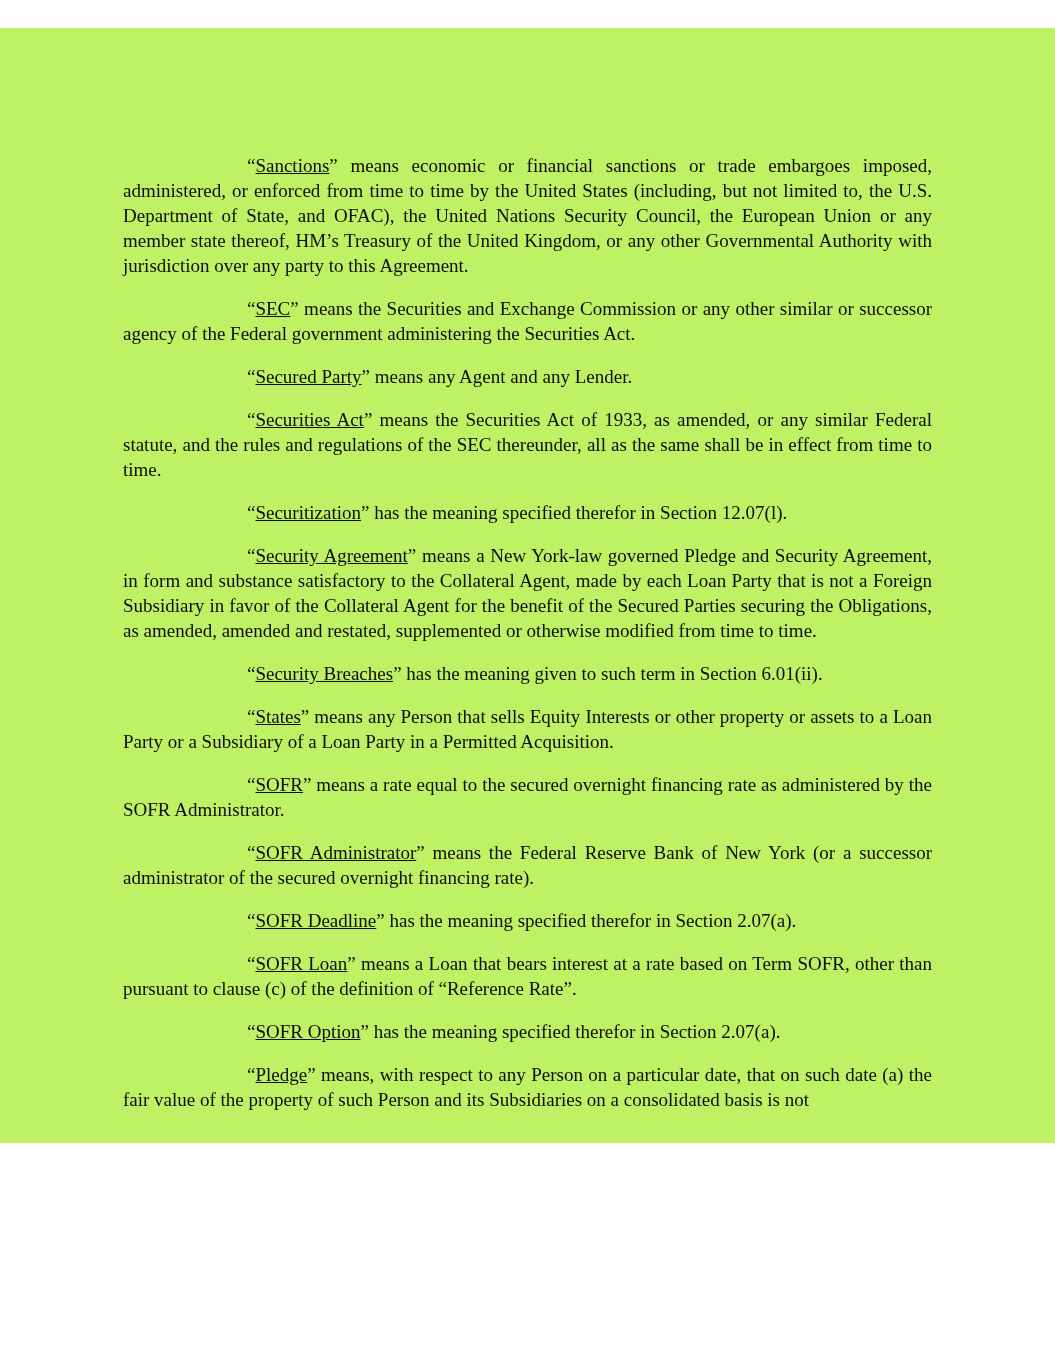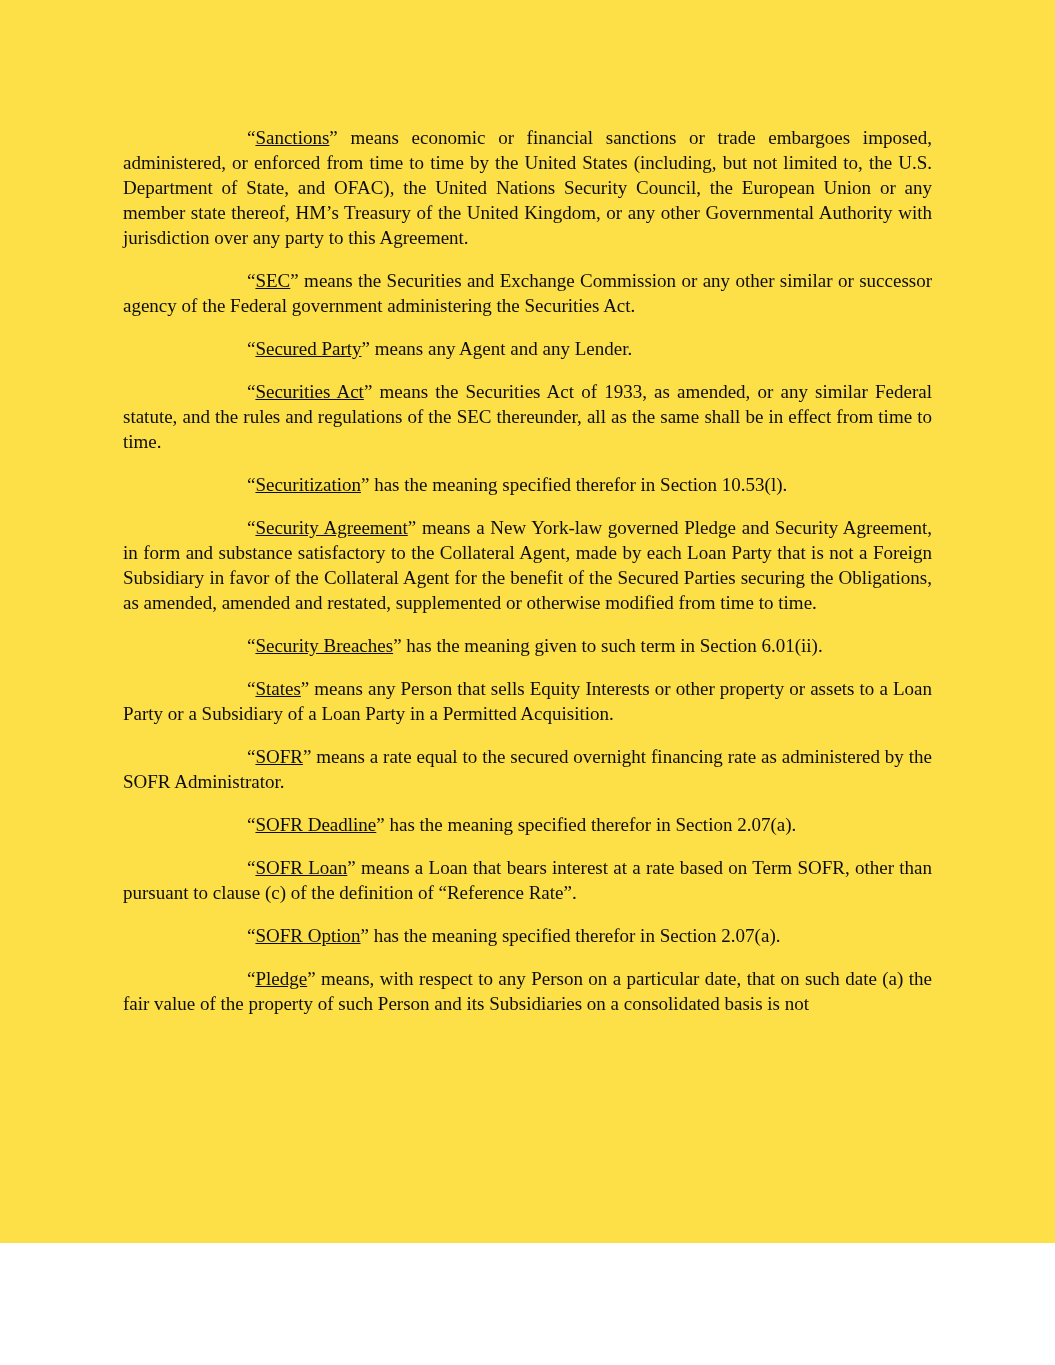--- a/index.html
+++ b/index.html
@@ -3,25 +3,26 @@
 <meta charset="utf-8">
 <style>
   html, body {
     margin: 0;
     padding: 0;
     background: #ffffff;
   }
   .page {
     position: relative;
     width: 1055px;
-    height: 1243px;
-    background: #fde047;
+    height: 1115px;
+    background: #bef264;
     font-family: "Liberation Serif", serif;
     color: #0d0d0d;
     overflow: hidden;
+    margin-top: 28px;
   }
   .content {
     position: absolute;
     left: 123px;
     top: 125px;
     width: 809px;
   }
   .content p {
     margin: 0 0 18px 0;
     font-size: 19px;
@@ -53,25 +54,26 @@
 </style>
 </head>
 <body>
 
 <div class="page">
   <div class="content" id="definitions">
       <p><span>“</span><span class="u">Sanctions</span><span>” means economic or financial sanctions or trade embargoes imposed, administered, or enforced from time to time by the United States (including, but not limited to, the U.S. Department of State, and OFAC), the United Nations Security Council, the European Union or any member state thereof, HM’s Treasury of the United Kingdom, or any other Governmental Authority with jurisdiction over any party to this Agreement.</span></p>
       <p><span>“</span><span class="u">SEC</span><span>” means the Securities and Exchange Commission or any other similar or successor agency of the Federal government administering the Securities Act.</span></p>
       <p><span>“</span><span class="u">Secured Party</span><span>” means any Agent and any Lender.</span></p>
       <p><span>“</span><span class="u">Securities Act</span><span>” means the Securities Act of 1933, as amended, or any similar Federal statute, and the rules and regulations of the SEC thereunder, all as the same shall be in effect from time to time.</span></p>
-      <p><span>“</span><span class="u">Securitization</span><span>” has the meaning specified therefor in Section 10.53(l).</span></p>
+      <p><span>“</span><span class="u">Securitization</span><span>” has the meaning specified therefor in Section 12.07(l).</span></p>
       <p><span>“</span><span class="u">Security Agreement</span><span>” means a New York-law governed Pledge and Security Agreement, in form and substance satisfactory to the Collateral Agent, made by each Loan Party that is not a Foreign Subsidiary in favor of the Collateral Agent for the benefit of the Secured Parties securing the Obligations, as amended, amended and restated, supplemented or otherwise modified from time to time.</span></p>
       <p><span>“</span><span class="u">Security Breaches</span><span>” has the meaning given to such term in Section 6.01(ii).</span></p>
       <p><span>“</span><span class="u">States</span><span>” means any Person that sells Equity Interests or other property or assets to a Loan Party or a Subsidiary of a Loan Party in a Permitted Acquisition.</span></p>
       <p><span>“</span><span class="u">SOFR</span><span>” means a rate equal to the secured overnight financing rate as administered by the SOFR Administrator.</span></p>
+      <p><span>“</span><span class="u">SOFR Administrator</span><span>” means the Federal Reserve Bank of New York (or a successor administrator of the secured overnight financing rate).</span></p>
       <p><span>“</span><span class="u">SOFR Deadline</span><span>” has the meaning specified therefor in Section 2.07(a).</span></p>
       <p><span>“</span><span class="u">SOFR Loan</span><span>” means a Loan that bears interest at a rate based on Term SOFR, other than pursuant to clause (c) of the definition of “Reference Rate”.</span></p>
       <p><span>“</span><span class="u">SOFR Option</span><span>” has the meaning specified therefor in Section 2.07(a).</span></p>
       <p><span>“</span><span class="u">Pledge</span><span>” means, with respect to any Person on a particular date, that on such date (a) the fair value of the property of such Person and its Subsidiaries on a consolidated basis is not</span></p>
     </div>
   <div class="page-number">54</div>
   <div class="footer-id" style="color: rgb(238, 0, 0);">LEGAL_US_E # 223041769.47</div>
 </div>
 
 </body></html>

